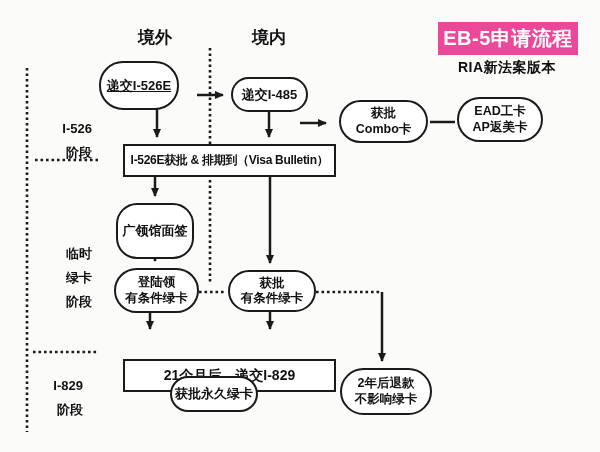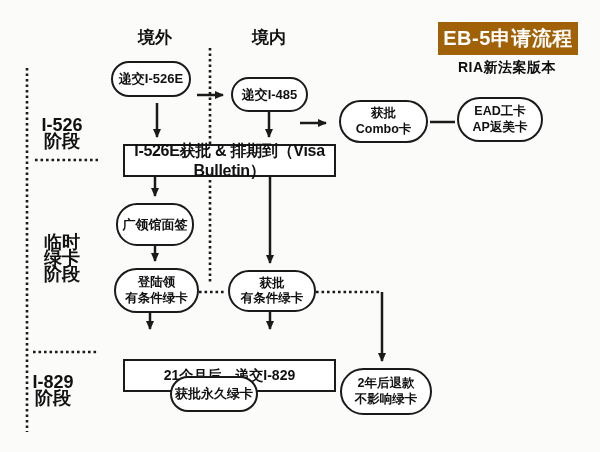--- a/index.html
+++ b/index.html
@@ -6,28 +6,28 @@
   body{font-family:"Liberation Sans","DejaVu Sans",sans-serif;background:#e9e7e4;}
   #stage{position:relative;width:600px;height:452px;background:#fbfbfa;overflow:hidden;}
   #connectors{position:absolute;left:0;top:0;z-index:1;}
   .node{position:absolute;z-index:2;box-sizing:border-box;background:#ffffff;
         border:2.5px solid #1a1a1a;display:flex;align-items:center;justify-content:center;
         text-align:center;font-weight:700;color:#111;white-space:pre-line;line-height:1.22;}
   .stadium{border-radius:24px;}
   .rectbox{border-radius:0;}
   .fs13{font-size:13px;}
   .fs12{font-size:12.5px;}
-  .boxtext{font-size:16px;letter-spacing:-0.3px;}
+  .boxtext{font-size:12px;letter-spacing:-0.3px;}
   .i829text{font-size:14px;margin-top:23px;}
   .col-header{position:absolute;z-index:2;font-weight:700;font-size:17px;color:#111;
               width:70px;text-align:center;}
-  .stage-label{position:absolute;z-index:2;font-weight:700;font-size:18px;line-height:16px;
-               color:#111;width:60px;text-align:center;white-space:pre-line;}
+  .stage-label{position:absolute;z-index:2;font-weight:700;font-size:13px;line-height:24px;
+               color:#111;width:60px;text-align:right;white-space:pre-line;}
   #title-box{position:absolute;z-index:3;left:438px;top:22px;width:140px;height:33px;
-             background:#a16207;color:#fff;font-weight:700;font-size:20px;
+             background:#ec4899;color:#fff;font-weight:700;font-size:20px;
              display:flex;align-items:center;justify-content:center;letter-spacing:0.5px;}
   #subtitle{position:absolute;z-index:3;left:437px;top:59px;width:140px;height:18px;
             color:#0d0d0d;font-weight:700;font-size:14px;text-align:center;letter-spacing:0.5px;}
 </style>
 </head>
 <body>
 
 <div id="stage">
 
   <svg id="connectors" width="600" height="452" viewBox="0 0 600 452">
@@ -64,39 +64,39 @@
   </svg>
 
   <div id="title-box">EB-5申请流程</div>
   <div id="subtitle">RIA新法案版本</div>
 
   <div class="col-header" style="left:234px;top:26px;">境内</div>
   <div class="col-header" style="left:120px;top:26px;">境外</div>
 
   <div class="stage-label" style="left:32px;top:117px;">I-526
 阶段</div>
-  <div class="stage-label" style="left:32px;top:234px;">临时
+  <div class="stage-label" style="left:32px;top:242px;">临时
 绿卡
 阶段</div>
   <div class="stage-label" style="left:23px;top:374px;">I-829
 阶段</div>
 
-  <div class="node stadium fs13" style="left:111px;top:61px;width:80px;height:36px;">递交I-526E</div>
+  <div class="node stadium fs13" style="left:99px;top:61px;width:80px;height:49px;text-decoration:underline;">递交I-526E</div>
 
   <div class="node stadium fs13" style="left:231px;top:77px;width:77px;height:35px;border-radius:18px;">递交I-485</div>
 
   <div class="node stadium fs12" style="left:339px;top:100px;width:89px;height:43px;">获批
 Combo卡</div>
 
   <div class="node stadium fs12" style="left:457px;top:97px;width:86px;height:45px;">EAD工卡
 AP返美卡</div>
 
   <div class="node rectbox boxtext" style="left:123px;top:144px;width:213px;height:33px;">I-526E获批 &amp; 排期到（Visa Bulletin）</div>
 
-  <div class="node stadium fs13" style="left:116px;top:203px;width:78px;height:43px;border-radius:21px;">广领馆面签</div>
+  <div class="node stadium fs13" style="left:116px;top:203px;width:78px;height:56px;border-radius:21px;">广领馆面签</div>
 
   <div class="node stadium fs12" style="left:114px;top:268px;width:85px;height:45px;">登陆领
 有条件绿卡</div>
 
   <div class="node stadium fs12" style="left:228px;top:270px;width:88px;height:42px;">获批
 有条件绿卡</div>
 
   <div class="node rectbox i829text" style="left:123px;top:336px;width:213px;height:33px;">21个月后，递交I-829</div>
 
   <div class="node stadium fs13" style="left:170px;top:376px;width:88px;height:36px;border-radius:21px;">获批永久绿卡</div>

